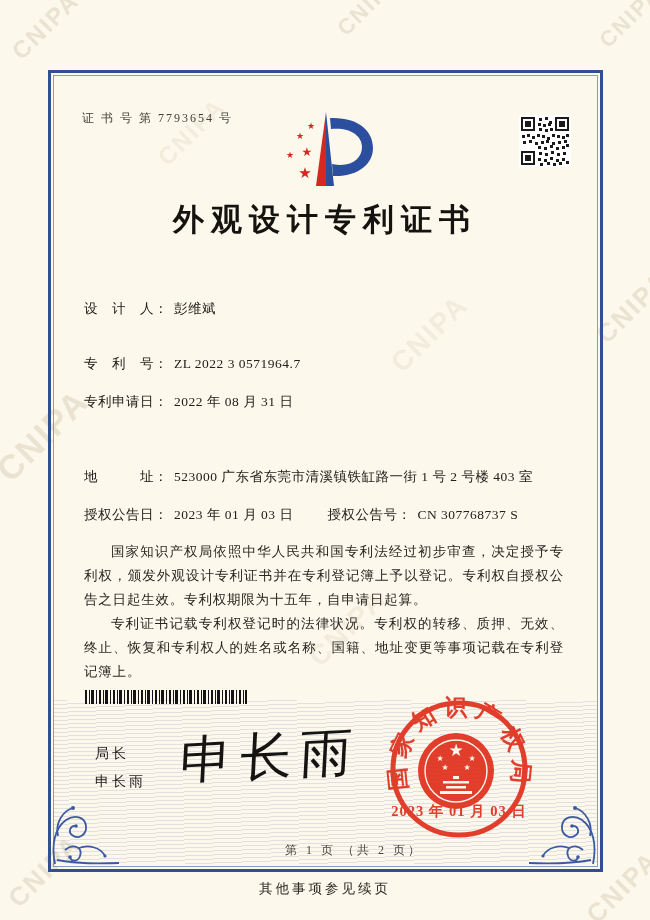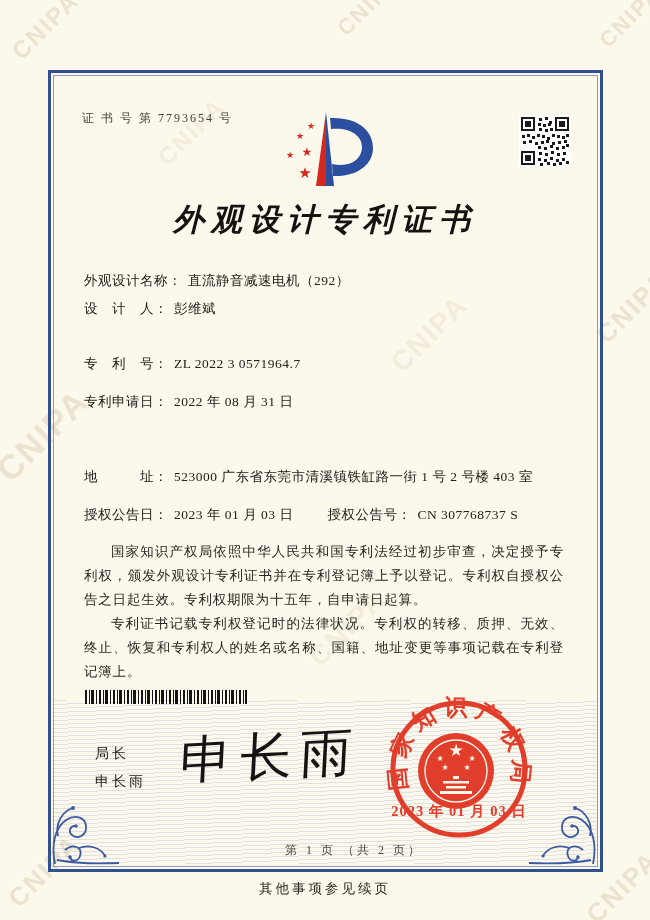--- a/index.html
+++ b/index.html
@@ -18,21 +18,21 @@
   
   .guilloche{position:absolute;left:53px;top:700px;width:544px;height:164px;
      background:repeating-linear-gradient(178deg, rgba(116,126,182,.20) 0 1px, rgba(0,0,0,0) 1px 4px);}
 
   .certno{position:absolute;left:82px;top:110px;font-size:12px;letter-spacing:2px;color:#45413a;}
 
   .logo{position:absolute;left:281px;top:106px;}
   .qr{position:absolute;left:519px;top:115px;background:#ffffff;line-height:0;}
 
   .title{position:absolute;left:0;top:199px;width:650px;text-align:center;
-     font-size:31px;font-weight:700;letter-spacing:7px;color:#151310;font-style:italic;}
+     font-size:31px;font-weight:700;letter-spacing:7px;color:#151310;}
 
   .field-row{position:absolute;left:84px;width:512px;font-size:13.5px;color:#23201c;
      letter-spacing:.5px;white-space:nowrap;}
   .flabel{display:inline-block;}
   .fvalue{display:inline-block;margin-left:6px;}
   .pair2{margin-left:34px;}
 
   .body-text{position:absolute;left:84px;top:540px;width:480px;font-size:13.5px;
      line-height:24px;color:#2a2722;letter-spacing:.8px;text-align:justify;}
   .body-text p{margin:0;text-indent:2em;}
@@ -118,23 +118,20 @@
                  M19 31h3v3h-3z M25 32h3v3h-3z M31 30h3v3h-3z M37 32h3v3h-3z M43 31h3v3h-3z M47 29h3v3h-3z
                  M20 37h3v3h-3z M26 38h3v3h-3z M32 36h3v3h-3z M38 38h3v3h-3z M44 37h3v3h-3z
                  M19 43h3v3h-3z M25 44h3v3h-3z M31 42h3v3h-3z M37 44h3v3h-3z M43 43h3v3h-3z M47 46h3v3h-3z
                  M21 48h3v3h-3z M28 47h3v3h-3z M34 48h3v3h-3z M40 47h3v3h-3z"></path>
       </g>
     </svg>
   </div>
 
   <div class="title">外观设计专利证书</div>
 
-  <div class="field-row" style="top:272px;">
-    <span class="flabel">外观设计名称：</span><span class="fvalue">直流静音减速电机（292）</span>
-  </div>
   <div class="field-row" style="top:300px;">
     <span class="flabel">设　计　人：</span><span class="fvalue">彭维斌</span>
   </div>
   <div class="field-row" style="top:355px;">
     <span class="flabel">专　利　号：</span><span class="fvalue">ZL 2022 3 0571964.7</span>
   </div>
   <div class="field-row" style="top:393px;">
     <span class="flabel">专利申请日：</span><span class="fvalue">2022 年 08 月 31 日</span>
   </div>
   <div class="field-row" style="top:468px;">

